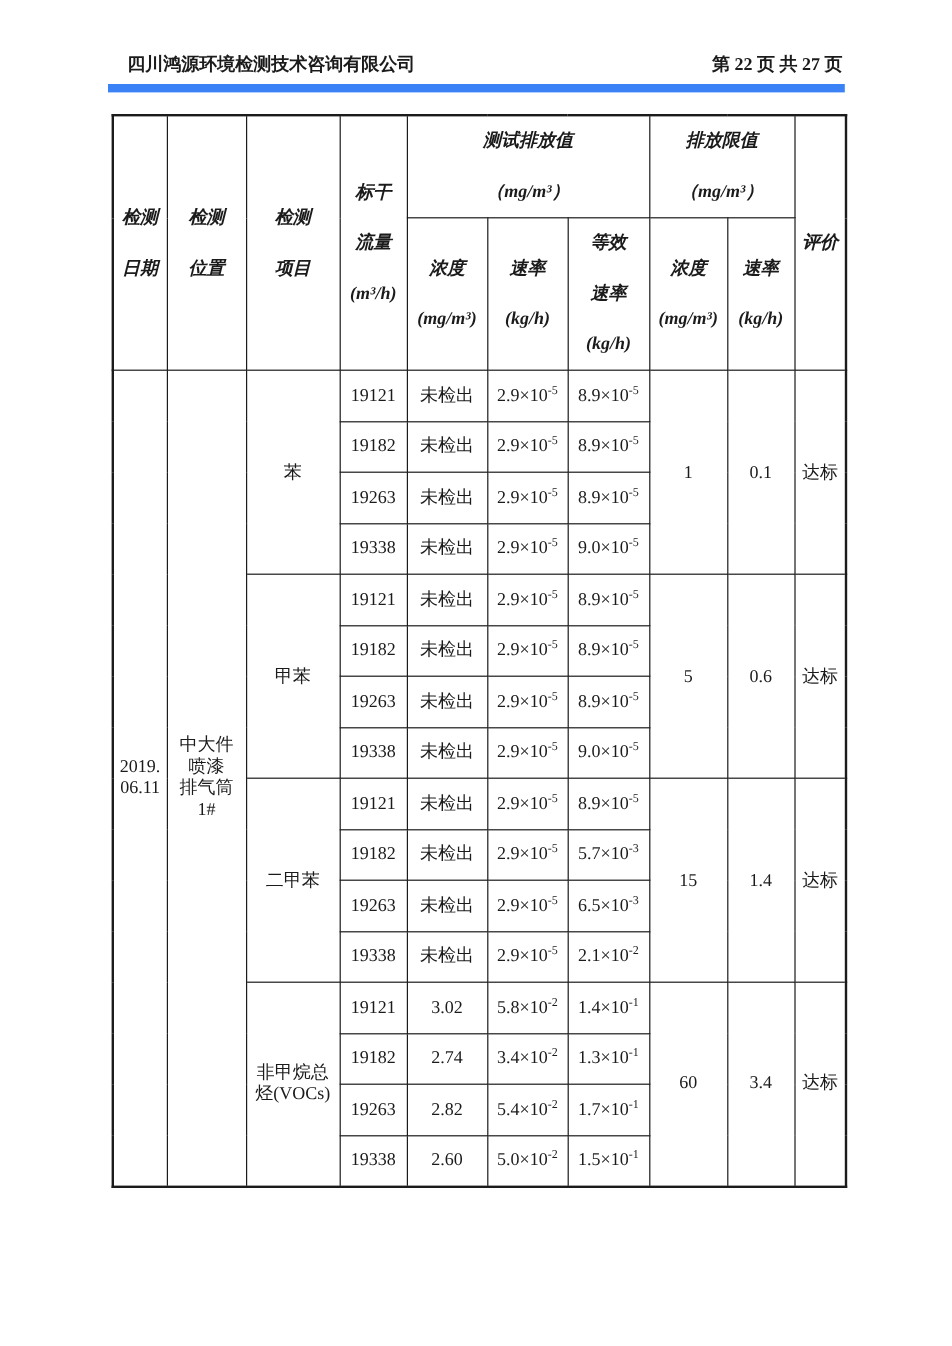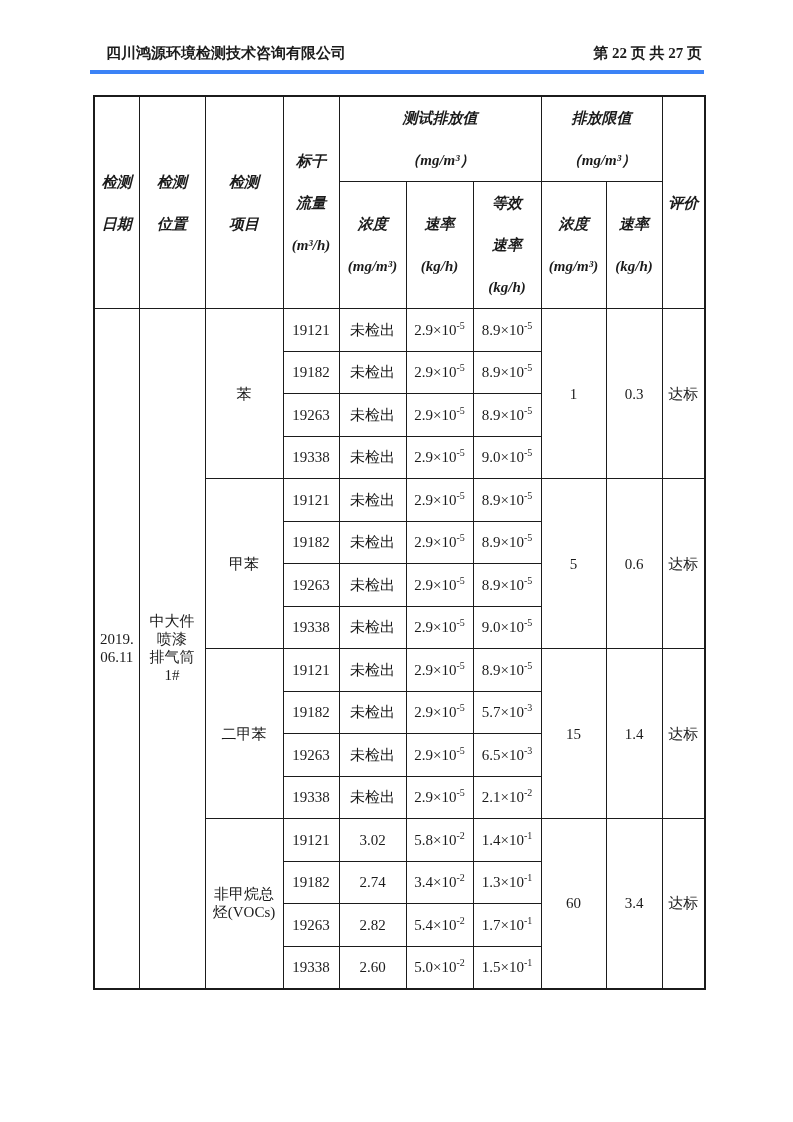--- a/index.html
+++ b/index.html
@@ -18,21 +18,21 @@
   }
   
   .page-header {
     position: absolute;
     left: 90px;
     top: 44px;
     width: 614px;
     display: flex;
     align-items: baseline;
     justify-content: space-between;
-    border-bottom: 4px solid #3b82f6;
+    border-bottom: 7px solid #3b82f6;
     padding: 0 2px 7px 16px;
     box-sizing: border-box;
     font-size: 15px;
     font-weight: bold;
     white-space: nowrap;
   }
   
   .data-table {
     position: absolute;
     left: 93px;
@@ -139,21 +139,21 @@
           <td rowspan="16" class="multiline">中大件
 喷漆
 排气筒
 1#</td>
           <td rowspan="4" class="multiline">苯</td>
           <td>19121</td>
           <td>未检出</td>
           <td><span>2.9×10</span><sup>-5</sup></td>
           <td><span>8.9×10</span><sup>-5</sup></td>
           <td rowspan="4">1</td>
-          <td rowspan="4">0.3</td>
+          <td rowspan="4">0.1</td>
           <td rowspan="4">达标</td>
         </tr>
         <tr>
           <td>19182</td>
           <td>未检出</td>
           <td><span>2.9×10</span><sup>-5</sup></td>
           <td><span>8.9×10</span><sup>-5</sup></td>
         </tr>
         <tr>
           <td>19263</td>

